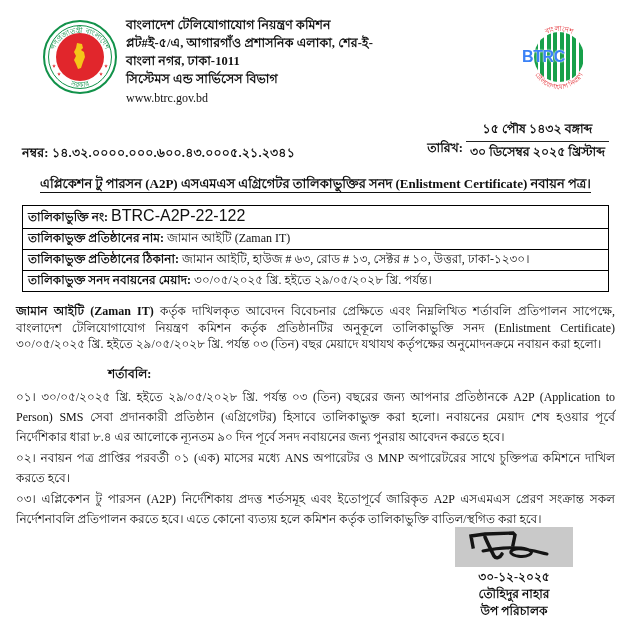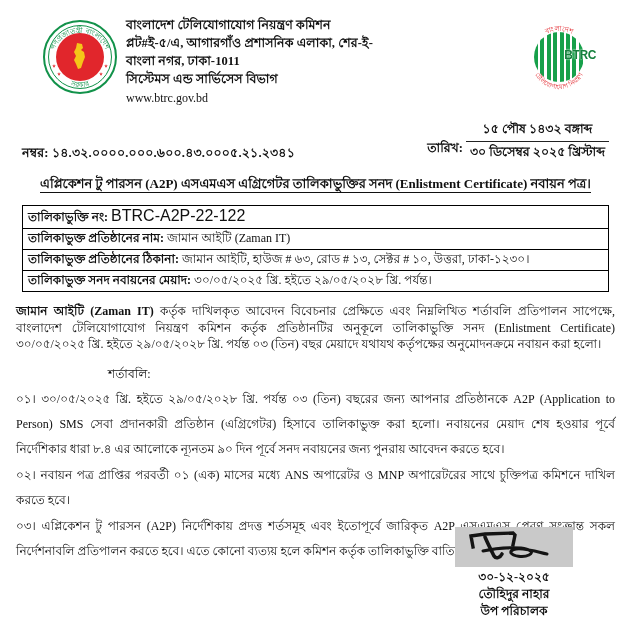--- a/index.html
+++ b/index.html
@@ -96,25 +96,25 @@
     width: 50px; height: 50px;
     border-radius: 50%;
     overflow: hidden;
     background: repeating-linear-gradient(90deg,
         #17a04a 0px, #17a04a 4px, #ffffff 4px, #ffffff 6.4px);
   }
   .btrc .btrc-word {
     position: absolute;
     left: 0; right: 0; top: 50%;
     margin-top: -9px;
-    text-align: right;
+    text-align: left;
     font-family: "Liberation Sans", sans-serif;
     font-weight: bold;
-    font-size: 12px;
-    color: #15803d;
+    font-size: 16px;
+    color: #3b82f6;
     letter-spacing: -0.4px;
     text-shadow: 0 0 1px #fff, 0 0 2px #fff;
   }
   .btrc .curve {
     position: absolute; inset: 0;
     font-size: 5px; color: #e1262c;
   }
 
   
   .meta {
@@ -185,28 +185,28 @@
   .para {
     font-size: 12px;
     line-height: 16.5px;
     text-align: justify;
     margin-top: 11px;
   }
   .para b { font-weight: bold; }
 
   .terms-head {
     font-size: 12.2px;
-    font-weight: normal;
+    font-weight: bold;
     margin-top: 12px;
     margin-bottom: 2px;
     padding-left: 92px;
   }
   .term {
     font-size: 12px;
-    line-height: 25px;
+    line-height: 20px;
     text-align: justify;
     margin-bottom: 1px;
   }
 
   
   .sign-area {
     position: absolute;
     right: 22px;
     bottom: 4px;
     width: 190px;

